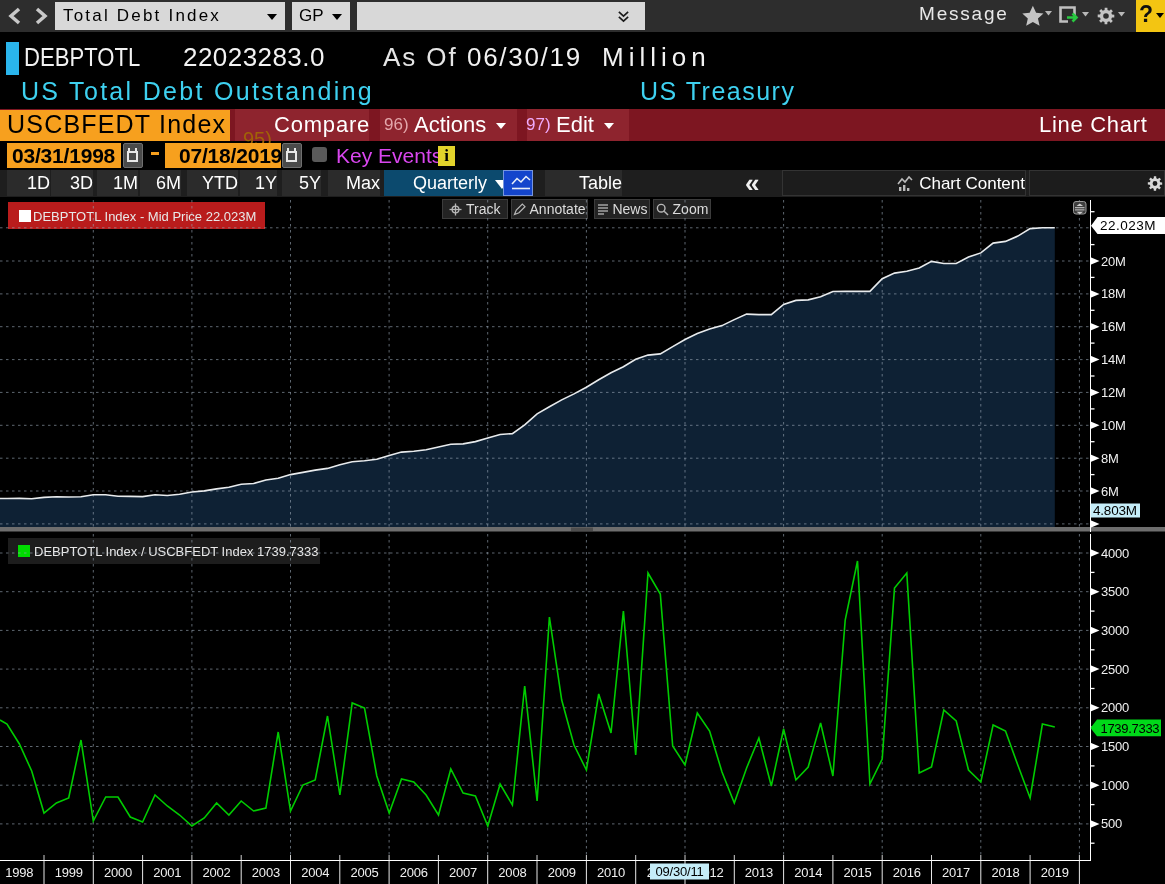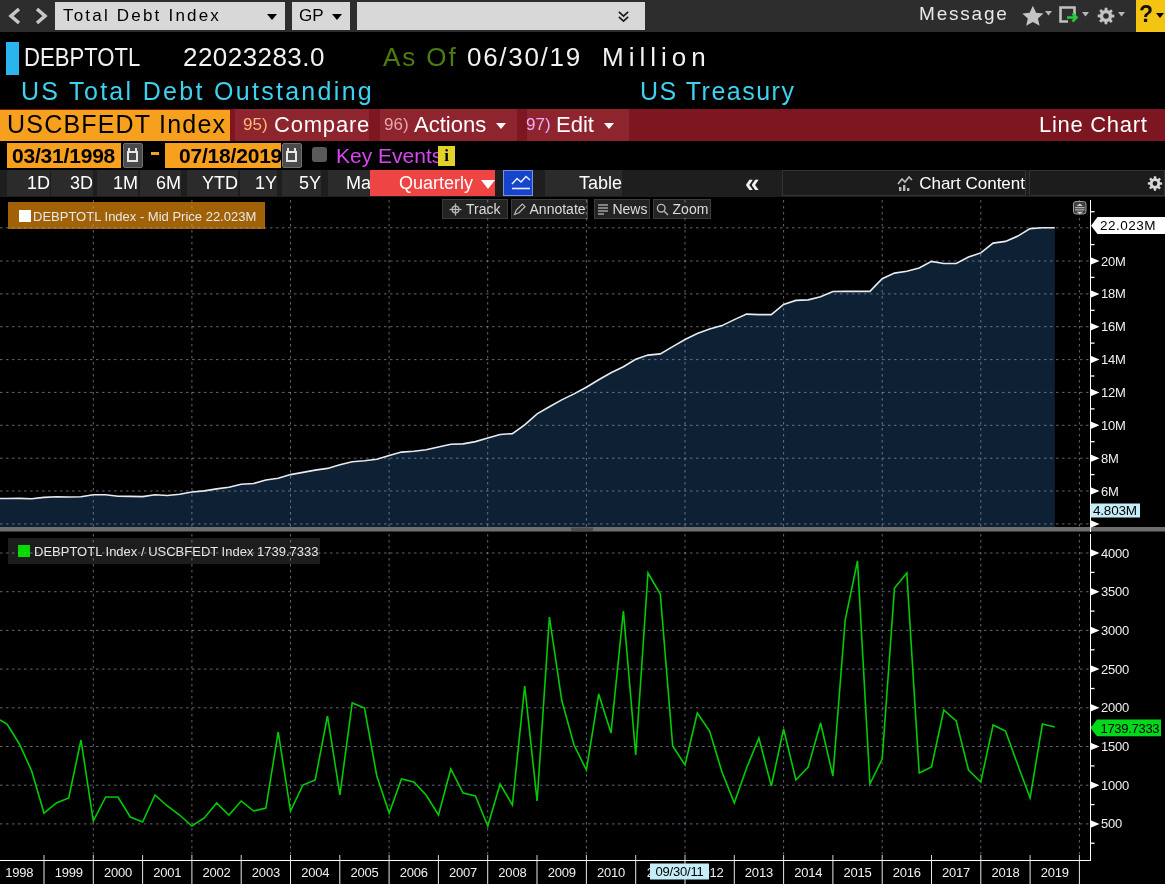--- a/index.html
+++ b/index.html
@@ -48,33 +48,33 @@
       <path d="M22,7 l7,0 l-3.5,4.5 z" fill="#b8b8b8"></path>
     </svg>
     <div class="abs" style="left:1136px;top:0;width:29px;height:32px;background:#f3c512;"></div>
     <div class="abs" style="left:1139px;top:1px;color:#101010;font-size:23px;font-weight:bold;">?</div>
     <div class="abs" style="left:1156px;top:13px;width:0;height:0;border-left:4px solid transparent;border-right:4px solid transparent;border-top:5px solid #000;"></div>
   </div>
 
   <div class="abs" style="left:6px;top:42px;width:13px;height:33px;background:#2ab5ec;"></div>
   <div class="abs" style="left:24px;top:42px;color:#f2f2f2;font-size:26px;"><span class="sx" style="transform:scaleX(0.85)">DEBPTOTL</span></div>
   <div class="abs" style="left:183px;top:42px;color:#f2f2f2;font-size:26px;letter-spacing:0.45px;">22023283.0</div>
-  <div class="abs" style="left:383px;top:42px;color:#4d7c0f;font-size:26px;letter-spacing:1.9px;">As Of</div>
+  <div class="abs" style="left:383px;top:42px;color:#e5e5e5;font-size:26px;letter-spacing:1.9px;">As Of</div>
   <div class="abs" style="left:467px;top:42px;color:#f2f2f2;font-size:26px;letter-spacing:1.7px;">06/30/19</div>
   <div class="abs" style="left:602px;top:42px;color:#f2f2f2;font-size:26px;letter-spacing:5px;">Million</div>
   <div class="abs" style="left:21px;top:77px;color:#3ed1f0;font-size:25px;letter-spacing:2.3px;">US Total Debt Outstanding</div>
   <div class="abs" style="left:640px;top:77px;color:#3ed1f0;font-size:25px;letter-spacing:1.5px;">US Treasury</div>
 
   <div class="abs" style="left:0;top:109px;width:1165px;height:32px;background:#7d1621;">
     <div class="abs" style="left:235px;top:0px;width:134px;height:32px;background:#8e242e;"></div>
     <div class="abs" style="left:380px;top:0px;width:137px;height:32px;background:#8e242e;"></div>
     <div class="abs" style="left:527px;top:0px;width:102px;height:32px;background:#8e242e;"></div>
   </div>
   <div class="amberbox" style="left:0px;top:110px;width:230px;height:31px;font-size:25px;letter-spacing:1.2px;"><span style="margin-left:7px;">USCBFEDT Index</span></div>
-  <div class="abs" style="left:243px;top:115px;color:#fdba74;font-size:17px;">95)</div>
+  <div class="abs" style="left:243px;top:128px;color:#a16207;font-size:20px;">95)</div>
   <div class="abs" style="left:274px;top:112px;color:#fff;font-size:22px;letter-spacing:0.8px;">Compare</div>
   <div class="abs" style="left:384px;top:115px;color:#e3a7ab;font-size:17px;">96)</div>
   <div class="abs" style="left:414px;top:112px;color:#fff;font-size:22px;">Actions</div>
   <div class="abs" style="left:496px;top:123px;width:0;height:0;border-left:5px solid transparent;border-right:5px solid transparent;border-top:6px solid #fff;"></div>
   <div class="abs" style="left:526px;top:115px;color:#f0abfc;font-size:17px;">97)</div>
   <div class="abs" style="left:556px;top:112px;color:#fff;font-size:22px;">Edit</div>
   <div class="abs" style="left:604px;top:123px;width:0;height:0;border-left:5px solid transparent;border-right:5px solid transparent;border-top:6px solid #fff;"></div>
   <div class="abs" style="left:1039px;top:112px;color:#fff;font-size:22px;letter-spacing:0.7px;">Line Chart</div>
 
   <div class="amberbox" style="left:7px;top:143px;width:114px;height:25px;font-size:21px;font-weight:bold;line-height:25px;"><span style="margin-left:5px;letter-spacing:-0.2px;">03/31/1998</span></div>
@@ -96,41 +96,41 @@
 
   <div id="periodrow">
   <div class="pbtn" style="left:7px;width:43px;">1D</div>
   <div class="pbtn" style="left:51px;width:42px;">3D</div>
   <div class="pbtn" style="left:97px;width:41px;">1M</div>
   <div class="pbtn" style="left:140px;width:41px;">6M</div>
   <div class="pbtn" style="left:187px;width:51px;">YTD</div>
   <div class="pbtn" style="left:240px;width:37px;">1Y</div>
   <div class="pbtn" style="left:282px;width:39px;">5Y</div>
   <div class="pbtn" style="left:328px;width:52px;">Max</div>
-  <div class="pbtn" style="left:370px;width:125px;background:#ef4444;">Quarterly <span style="display:inline-block;width:0;height:0;border-left:7px solid transparent;border-right:7px solid transparent;border-top:9px solid #fff;margin-left:3px;"></span></div>
+  <div class="pbtn" style="left:384px;width:125px;background:#0c4a6e;">Quarterly <span style="display:inline-block;width:0;height:0;border-left:7px solid transparent;border-right:7px solid transparent;border-top:9px solid #fff;margin-left:3px;"></span></div>
   <div class="pbtn" style="left:503px;width:30px;background:#1445cc;border:1px solid #7795dd;box-sizing:border-box;"><svg width="22" height="17" viewBox="0 0 22 17" style="margin-top:4px;">
           <path d="M2,9 L7,3.5 L11,7 L16,1.5 L20,5" stroke="#e8eef8" stroke-width="1.6" fill="none"></path>
           <line x1="2" y1="13.5" x2="20" y2="13.5" stroke="#e8eef8" stroke-width="1.6"></line>
         </svg></div>
   <div class="pbtn" style="left:545px;width:77px;">Table</div>
   <div class="abs" style="left:745px;top:-2px;color:#f0f0f0;font-size:26px;font-weight:bold;">«</div>
   <div class="pbtn" style="left:782px;width:244px;background:#1c1c1c;border:1px solid #333;box-sizing:border-box;font-size:17px;"><svg width="17" height="15" viewBox="0 0 17 15" style="vertical-align:-2px;">
           <path d="M1,8 L5,3 L8,6 L12,1 L15,4" stroke="#bbb" stroke-width="1.6" fill="none"></path>
           <g fill="#bbb">
             <rect x="2" y="11" width="2.4" height="4"></rect>
             <rect x="6" y="9" width="2.4" height="6"></rect>
             <rect x="10" y="12" width="2.4" height="3"></rect>
           </g>
         </svg> Chart Content</div>
   <div class="pbtn" style="left:1029px;width:136px;background:#1c1c1c;border:1px solid #333;box-sizing:border-box;"><svg width="18" height="19" viewBox="0 0 20 22" style="margin-top:3px;">
           <path fill-rule="evenodd" fill="#d8d8d8" d="M8.7,2.7 L11.4,2.7 L11.5,5.0 L13.3,5.8 L15.0,4.2 L16.9,6.2 L15.3,7.8 L16.0,9.6 L18.3,9.7 L18.3,12.4 L16.0,12.5 L15.2,14.3 L16.8,16.0 L14.8,17.9 L13.2,16.3 L11.4,17.0 L11.3,19.3 L8.6,19.3 L8.5,17.0 L6.7,16.2 L5.0,17.8 L3.1,15.8 L4.7,14.2 L4.0,12.4 L1.7,12.3 L1.7,9.6 L4.0,9.5 L4.8,7.7 L3.2,6.0 L5.2,4.1 L6.8,5.7 L8.6,5.0 Z M12.8,11.0 A2.8,2.8 0 1,0 7.2,11.0 A2.8,2.8 0 1,0 12.8,11.0 Z"></path>
         </svg></div>
   </div>
 
-  <div class="abs" style="left:8px;top:202px;width:257px;height:27px;background:#a16207;">
+  <div class="abs" style="left:8px;top:202px;width:257px;height:27px;background:#b91c1c;">
     <div class="abs" style="left:11px;top:8px;width:12px;height:12px;background:#fff;"></div>
     <div class="abs" style="left:25px;top:7px;color:#e8e8e8;font-size:13px;white-space:nowrap;">DEBPTOTL Index - Mid Price 22.023M</div>
   </div>
   <div class="abs" style="left:8px;top:538px;width:312px;height:26px;background:#1d1d1d;">
     <div class="abs" style="left:10px;top:7px;width:12px;height:12px;background:#00dc00;"></div>
     <div class="abs" style="left:26px;top:6px;color:#e8e8e8;font-size:13px;white-space:nowrap;">DEBPTOTL Index / USCBFEDT Index 1739.7333</div>
   </div>
   <div class="cbtn" style="left:442px;width:66px;">
     <svg width="13" height="13" viewBox="0 0 13 13" style="vertical-align:-2px;">
         <g stroke="#b8b8b8" stroke-width="1.3" fill="none">

